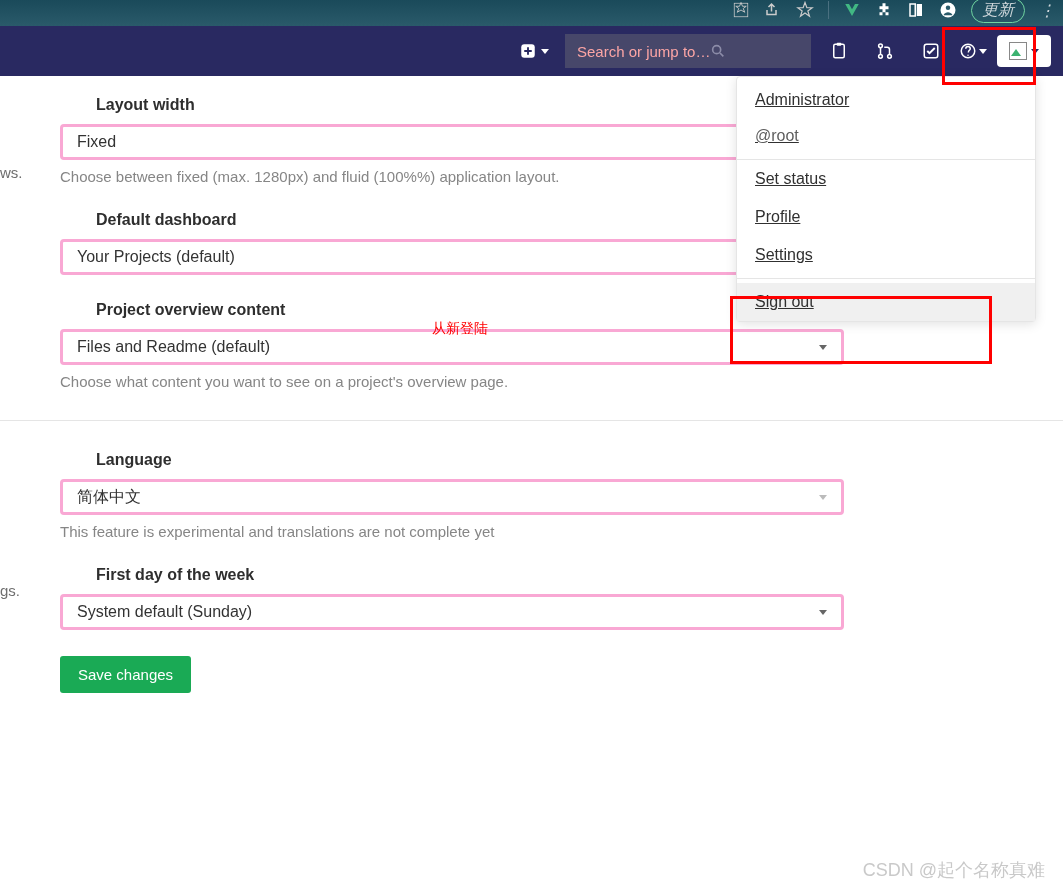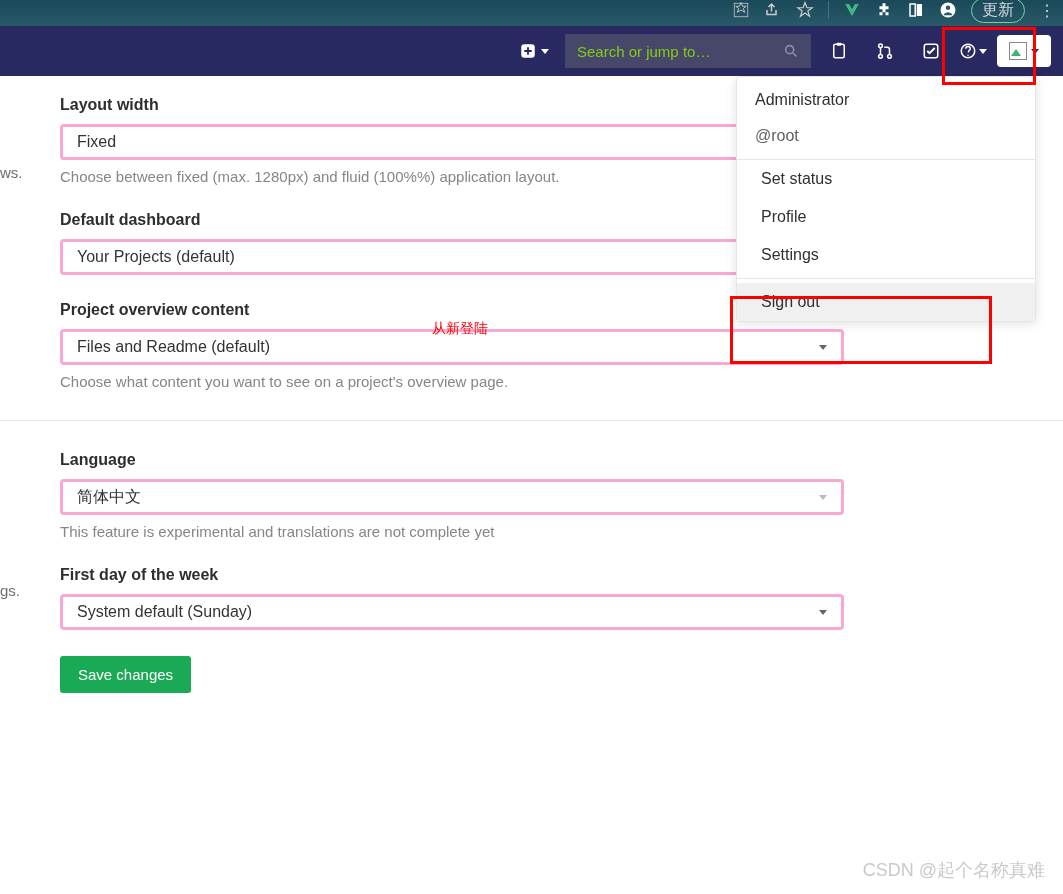--- a/index.html
+++ b/index.html
@@ -1,56 +1,56 @@
 <!DOCTYPE html>
 <html><head>
 <meta charset="utf-8">
 <style>
 * { box-sizing: border-box; margin: 0; padding: 0; }
 body { font-family: -apple-system, "Segoe UI", Helvetica, Arial, sans-serif; font-size: 14px; color: #303030; background: #fff; width: 1063px; height: 894px; position: relative; overflow: hidden; }
 
 
 .browser-bar { height: 26px; background: linear-gradient(#1a4a5a, #2a5a6a); position: relative; }
-.browser-icons { position: absolute; right: 0; top: 0; display: flex; align-items: center; height: 20px; gap: 14px; padding-right: 8px; }
+.browser-icons { position: absolute; right: 0; top: 0; display: flex; align-items: center; height: 20px; gap: 14px; padding-right: 8px; font-style: italic; }
 .browser-icons span { color: #d0d8dc; font-size: 16px; }
 .gb-icon svg { width: 18px; height: 18px; fill: #d0d8dc; }
 .update-btn { border: 1px solid #6fd4a0; color: #6fd4a0; border-radius: 14px; padding: 1px 10px; font-size: 13px; }
 .dots { color: #4aa3d8; font-size: 18px; }
 
 
 .navbar { height: 50px; background: #292961; display: flex; align-items: center; justify-content: flex-end; padding: 0 12px; gap: 10px; }
 .plus-group { display: flex; align-items: center; gap: 4px; color: #fff; padding: 0 6px; }
-.search-box { width: 246px; height: 34px; background: #47476a; border-radius: 0; display: flex; align-items: center; padding: 0 12px; color: #84cc16; font-size: 15px; justify-content: space-between; }
+.search-box { width: 246px; height: 34px; background: #47476a; border-radius: 0; display: flex; align-items: center; padding: 0 12px; color: #fca5a5; font-size: 15px; }
 .nav-icon { width: 36px; display: flex; align-items: center; justify-content: center; color: #fff; }
 .nav-icon svg { width: 18px; height: 18px; fill: #fff; }
 .help-group { display: flex; align-items: center; gap: 2px; color: #fff; }
 .avatar-btn { background: #fff; border-radius: 4px; height: 32px; width: 54px; display: flex; align-items: center; justify-content: center; gap: 4px; }
 .avatar-broken { width: 18px; height: 18px; border: 1px solid #888; position: relative; background: #fff; }
 .avatar-broken::after { content: ""; position: absolute; left: 1px; top: 6px; width: 0; height: 0; border-left: 5px solid transparent; border-right: 5px solid transparent; border-bottom: 7px solid #3cb371; }
 .caret { display: inline-block; border-left: 4px solid transparent; border-right: 4px solid transparent; border-top: 5px solid currentColor; }
 
 
 .red-box-1 { position: absolute; top: 27px; right: 27px; width: 94px; height: 58px; border: 3px solid #ff0000; z-index: 200; pointer-events: none; }
 .red-box-2 { position: absolute; top: 296px; left: 730px; width: 262px; height: 68px; border: 3px solid #ff0000; z-index: 200; pointer-events: none; }
 .red-text { position: absolute; top: 320px; left: 432px; color: #ff0000; font-size: 14px; z-index: 200; }
 
 
-.dropdown { position: absolute; top: 76px; right: 27px; width: 300px; background: #fff; border: 1px solid #e5e5e5; border-radius: 4px; box-shadow: 0 2px 12px rgba(0,0,0,0.12); z-index: 100; }
+.dropdown { position: absolute; top: 76px; right: 27px; width: 300px; background: #fff; border: 1px solid #e5e5e5; border-radius: 4px; box-shadow: 0 2px 12px rgba(0,0,0,0.12); z-index: 100; text-decoration: underline; }
 .dd-header { padding: 14px 18px; border-bottom: 1px solid #e5e5e5; }
 .dd-name { font-size: 16px; color: #303030; }
 .dd-user { font-size: 16px; color: #5e5e5e; margin-top: 18px; }
-.dd-item { padding: 10px 24px; font-size: 16px; color: #303030; cursor: pointer; }
+.dd-item { padding: 10px 18px; font-size: 16px; color: #303030; cursor: pointer; }
 .dd-item.hover { background: #f0f0f0; }
 .dd-sep { height: 1px; background: #e5e5e5; margin: 4px 0; }
 
 
 .content { padding: 20px 60px 40px 60px; position: relative; }
 .side-frag { position: absolute; left: 0; color: #6e6e6e; font-size: 15px; }
 .group { margin-bottom: 26px; }
-.label { font-weight: 600; font-size: 16px; margin-bottom: 10px; color: #2e2e2e; }
+.label { font-weight: 600; font-size: 16px; margin-bottom: 10px; color: #2e2e2e; margin-left: 36px; }
 .select-box { width: 784px; height: 36px; border: 3px solid #f9a8d4; border-radius: 4px; display: flex; align-items: center; justify-content: space-between; padding: 0 14px; font-size: 16px; color: #333; background: #fff; }
 .select-caret { color: #666; }
 .hint { color: #868686; font-size: 15px; margin-top: 8px; }
 .divider { border: none; border-top: 1px solid #e5e5e5; margin: 30px 0 30px -60px; width: calc(100% + 120px); }
 .save-btn { background: #1aaa55; color: #fff; border: none; border-radius: 3px; padding: 10px 18px; font-size: 15px; cursor: pointer; }
 
 .watermark { position: absolute; bottom: 12px; right: 18px; color: #c9c9c9; font-size: 18px; }
 
 svg { display: block; }
 </style>

